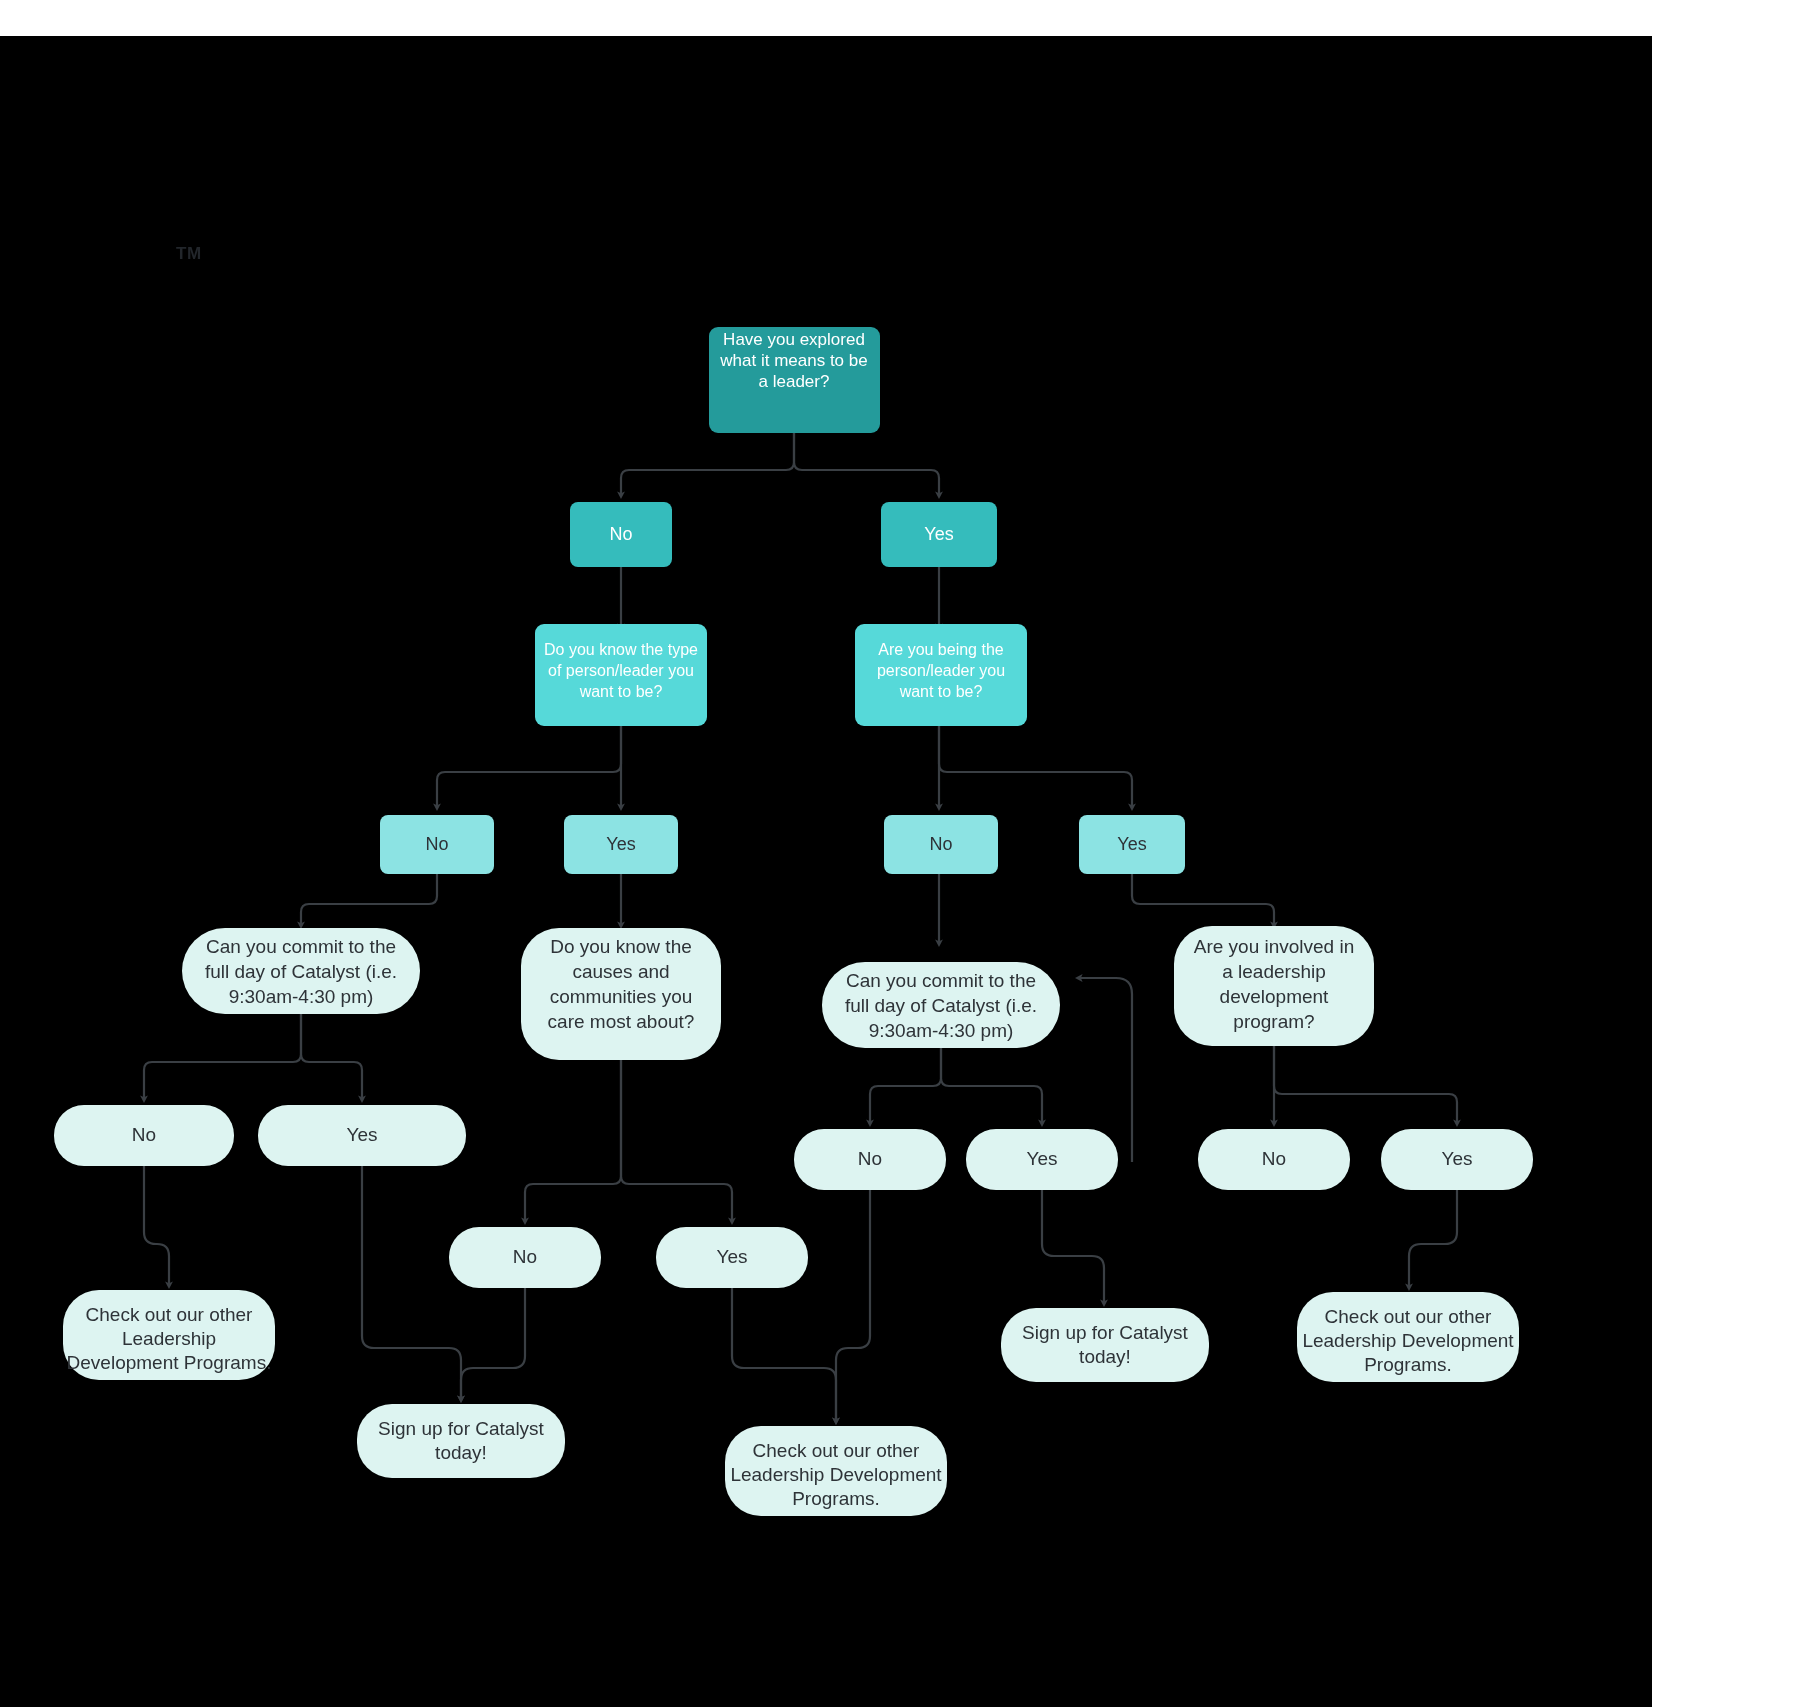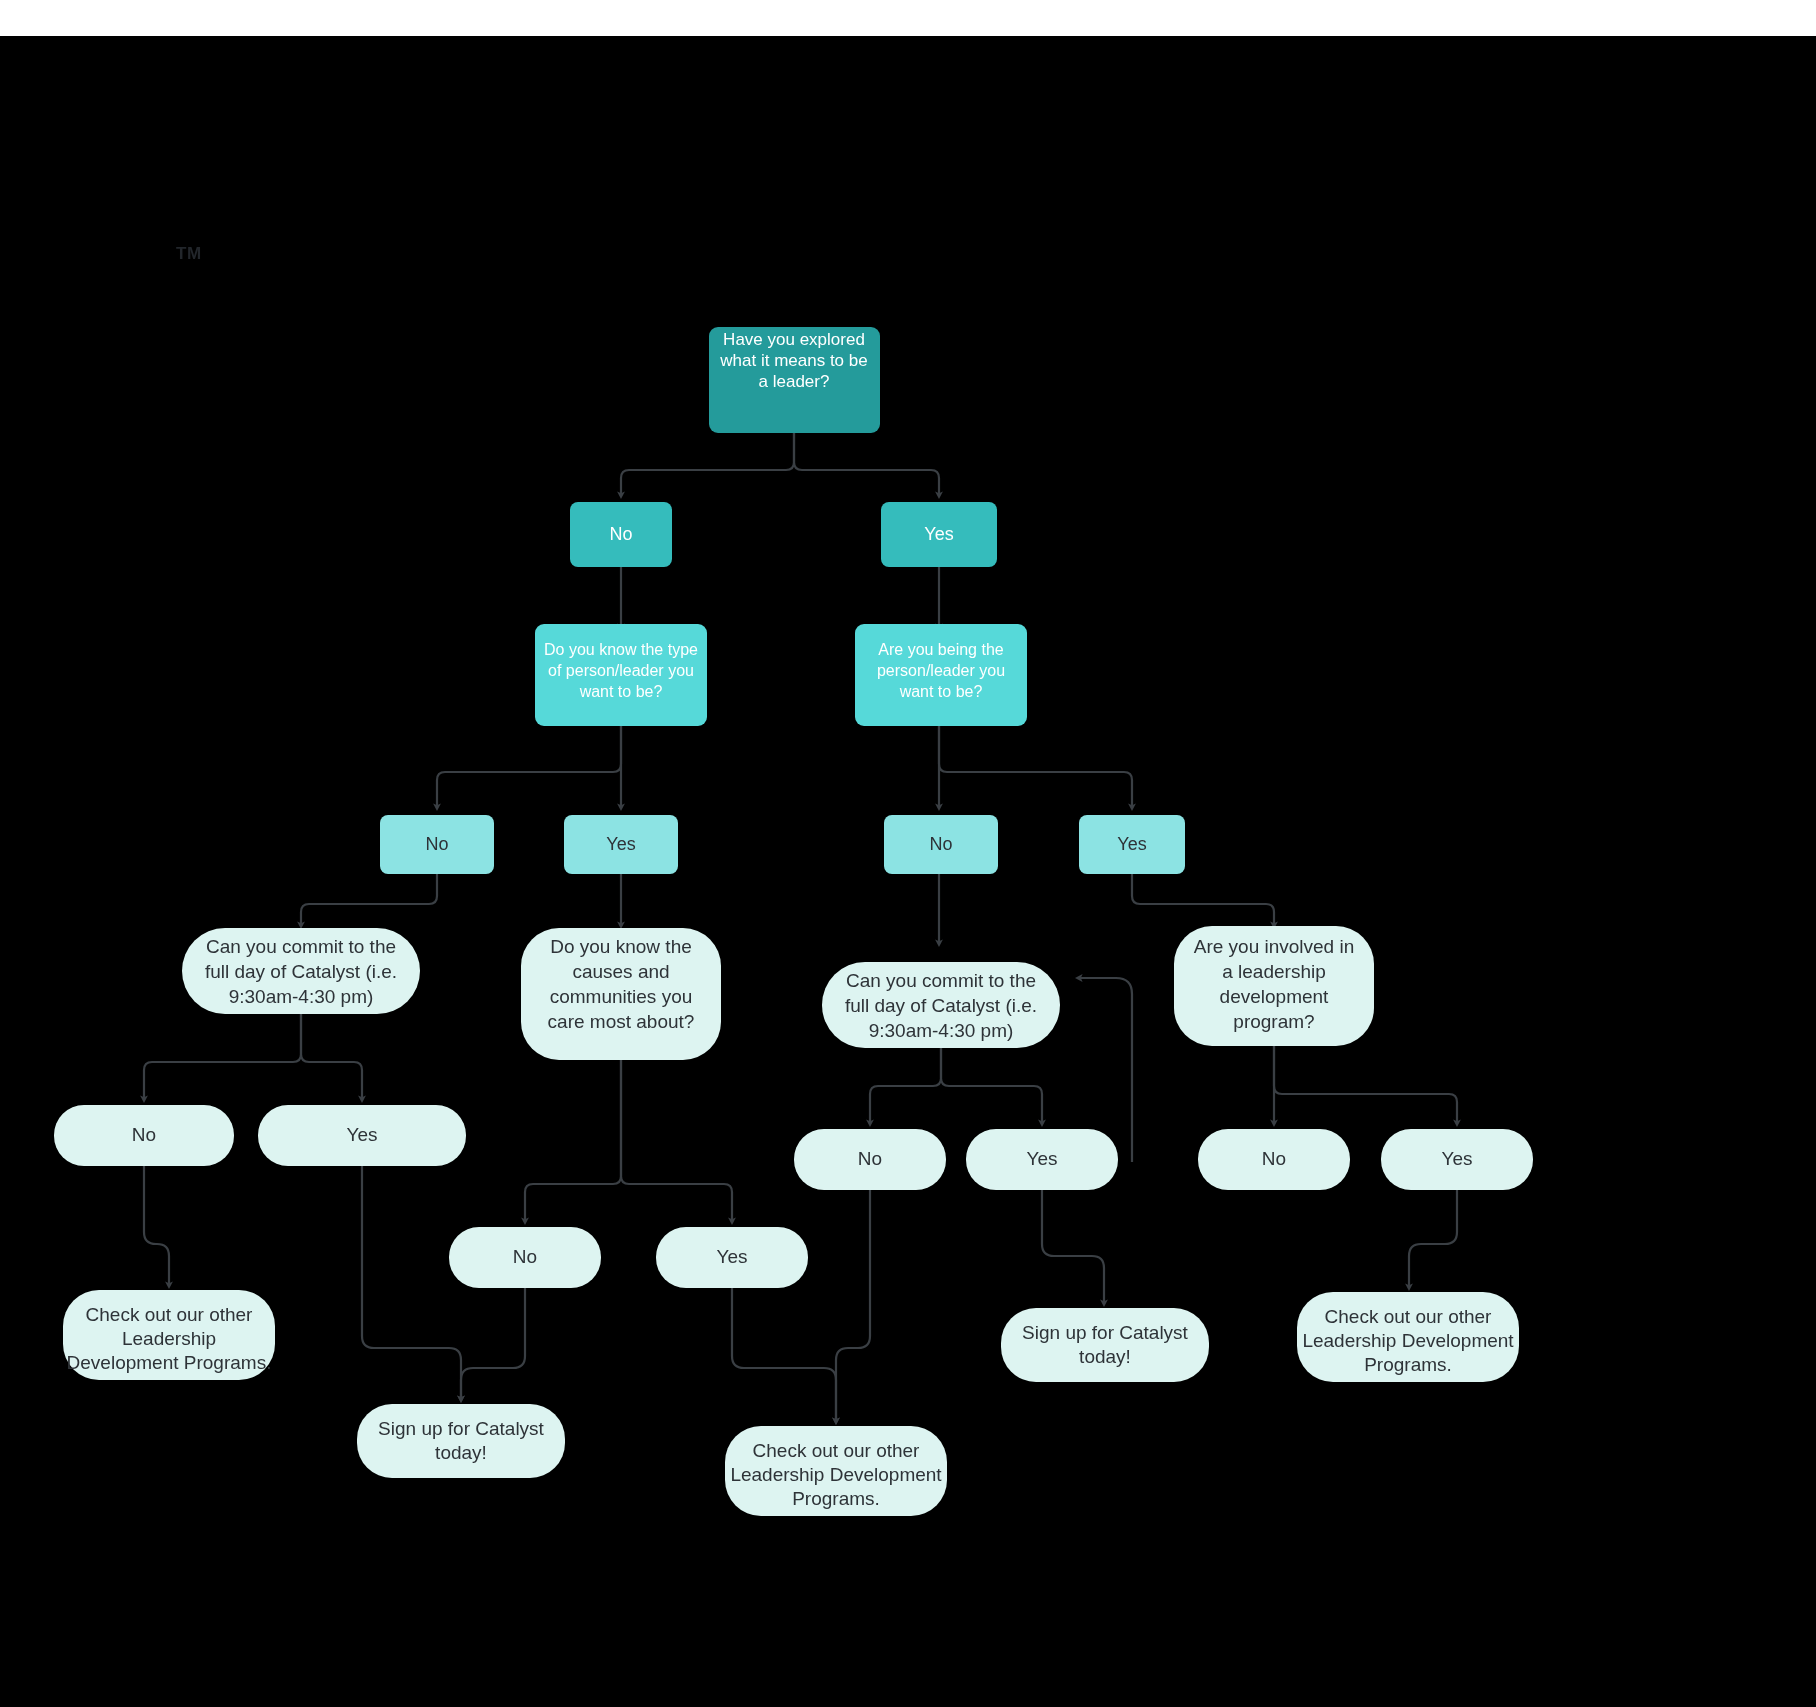--- a/index.html
+++ b/index.html
@@ -16,21 +16,21 @@
   #stage {
     position: relative;
     width: 1816px;
     height: 1707px;
     background: #ffffff;
   }
   #canvas {
     position: absolute;
     left: 0;
     top: 36px;
-    width: 1816px;
+    width: 1652px;
     height: 1671px;
     background: #000000;
   }
   #topbar {
     position: absolute;
     left: 0;
     top: 0;
     width: 1816px;
     height: 36px;
     background: #ffffff;

